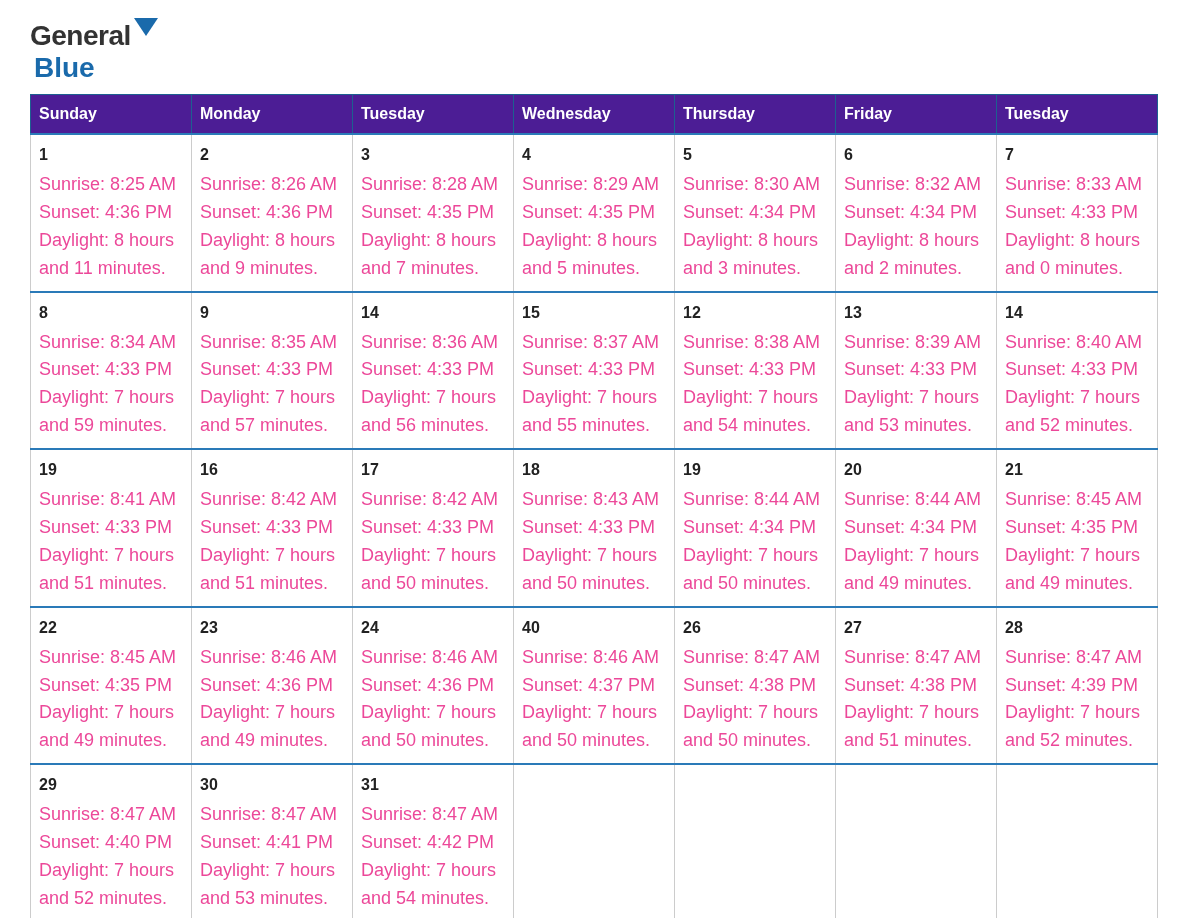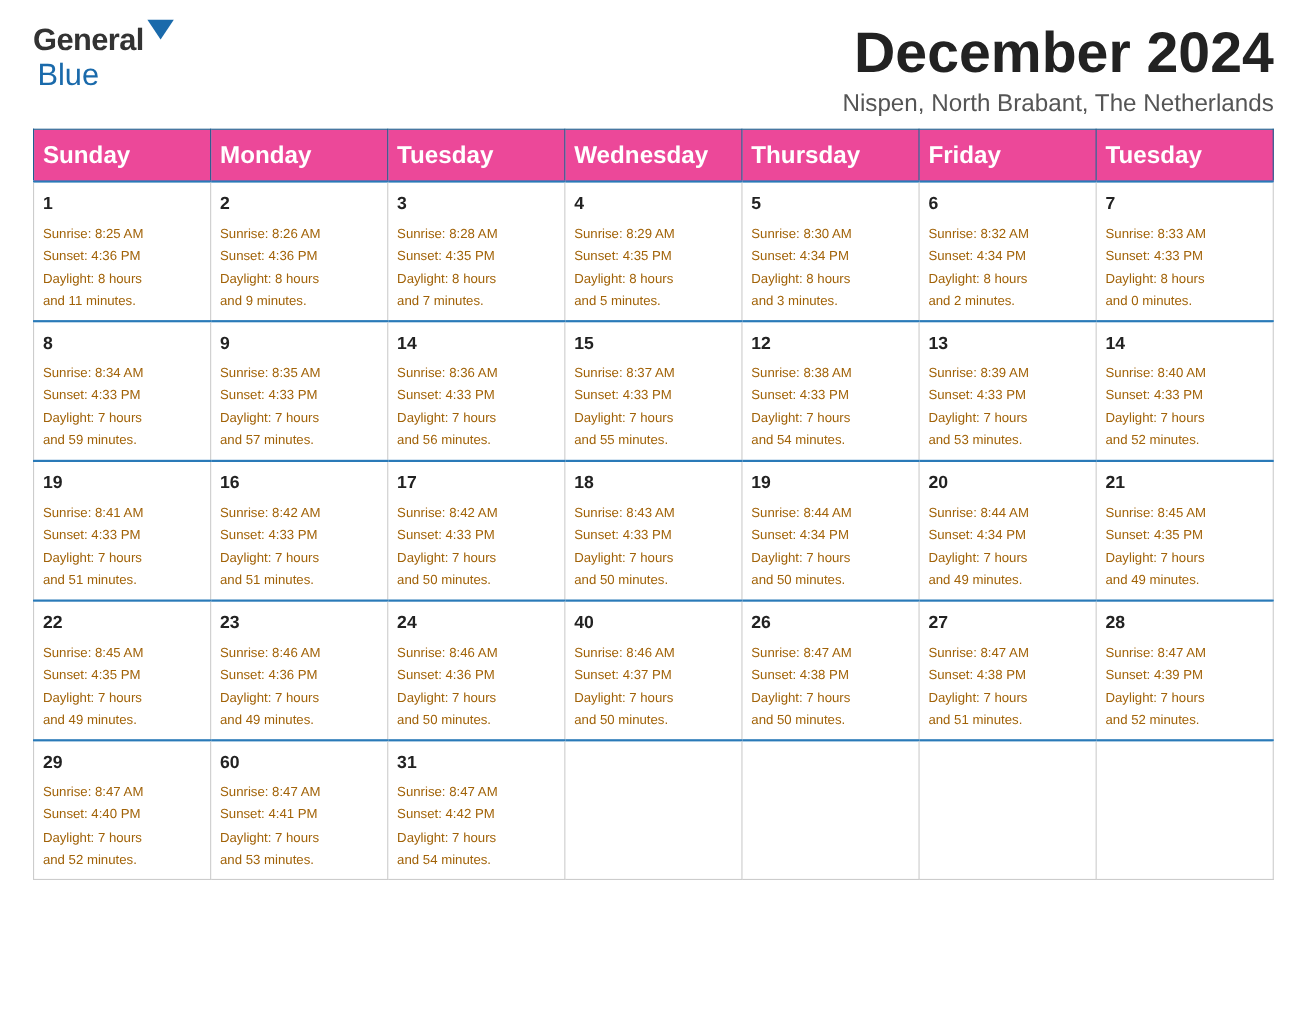--- a/index.html
+++ b/index.html
@@ -29,21 +29,21 @@
       border-left: 12px solid transparent;
       border-right: 12px solid transparent;
       border-top: 18px solid #1a6aab;
       margin-left: 3px;
       vertical-align: middle;
       position: relative;
       top: -2px;
     }
     .logo-blue {
       font-size: 28px;
-      font-weight: normal;
+      font-weight: bold;
       color: #1a6aab;
       display: block;
       margin-left: 2px;
     }
     .title-area {
       text-align: right;
     }
     .page-title {
       font-size: 52px;
       font-weight: bold;
@@ -54,23 +54,23 @@
       font-size: 22px;
       color: #555;
       margin-top: 4px;
     }
     .calendar {
       width: 100%;
       border-collapse: collapse;
       margin-top: 10px;
     }
     .calendar thead th {
-      background-color: #ec4899;
+      background-color: #4c1d95;
       color: #fff;
-      font-size: 22px;
+      font-size: 16px;
       font-weight: bold;
       padding: 10px 8px;
       text-align: left;
       border: 1px solid #1d5f90;
     }
     .calendar tbody td {
       vertical-align: top;
       border: 1px solid #ccc;
       border-top: 2px solid #2a7ab8;
       padding: 8px 8px;
@@ -84,22 +84,22 @@
       border-top: 2px solid #2a7ab8;
     }
     .day-number {
       font-size: 16px;
       font-weight: bold;
       margin-bottom: 4px;
       color: #222;
       display: block;
     }
     .day-info {
-      font-size: 12px;
-      color: #a16207;
+      font-size: 18px;
+      color: #ec4899;
       line-height: 1.55;
     }
     .empty-cell {
       background: #fff;
     }
     .logo-wrapper {
       display: flex;
       flex-direction: column;
     }
     .logo-line1 {
@@ -116,24 +116,20 @@
 
 <div class="header-area">
   <div class="logo-wrapper">
     <div class="logo-line1">
       <span class="logo-text-general">General</span>
       <span class="logo-triangle"></span>
     </div>
     <div class="logo-line2">
       <span class="logo-blue">Blue</span>
     </div>
-  </div>
-  <div class="title-area">
-    <div class="page-title">December 2024</div>
-    <div class="subtitle">Nispen, North Brabant, The Netherlands</div>
   </div>
 </div>
 
 <table class="calendar">
   <thead>
     <tr id="header-row">
         <th>Sunday</th>
         <th>Monday</th>
         <th>Tuesday</th>
         <th>Wednesday</th>
@@ -203,21 +199,21 @@
         <td><span class="day-number">26</span>
         <span class="day-info">Sunrise: 8:47 AM<br>Sunset: 4:38 PM<br>Daylight: 7 hours<br>and 50 minutes.</span></td>
         <td><span class="day-number">27</span>
         <span class="day-info">Sunrise: 8:47 AM<br>Sunset: 4:38 PM<br>Daylight: 7 hours<br>and 51 minutes.</span></td>
         <td><span class="day-number">28</span>
         <span class="day-info">Sunrise: 8:47 AM<br>Sunset: 4:39 PM<br>Daylight: 7 hours<br>and 52 minutes.</span></td>
       </tr>
       <tr>
         <td><span class="day-number">29</span>
         <span class="day-info">Sunrise: 8:47 AM<br>Sunset: 4:40 PM<br>Daylight: 7 hours<br>and 52 minutes.</span></td>
-        <td><span class="day-number">60</span>
+        <td><span class="day-number">30</span>
         <span class="day-info">Sunrise: 8:47 AM<br>Sunset: 4:41 PM<br>Daylight: 7 hours<br>and 53 minutes.</span></td>
         <td><span class="day-number">31</span>
         <span class="day-info">Sunrise: 8:47 AM<br>Sunset: 4:42 PM<br>Daylight: 7 hours<br>and 54 minutes.</span></td>
         <td class="empty-cell"></td>
         <td class="empty-cell"></td>
         <td class="empty-cell"></td>
         <td class="empty-cell"></td>
       </tr>
     </tbody>
 </table>

